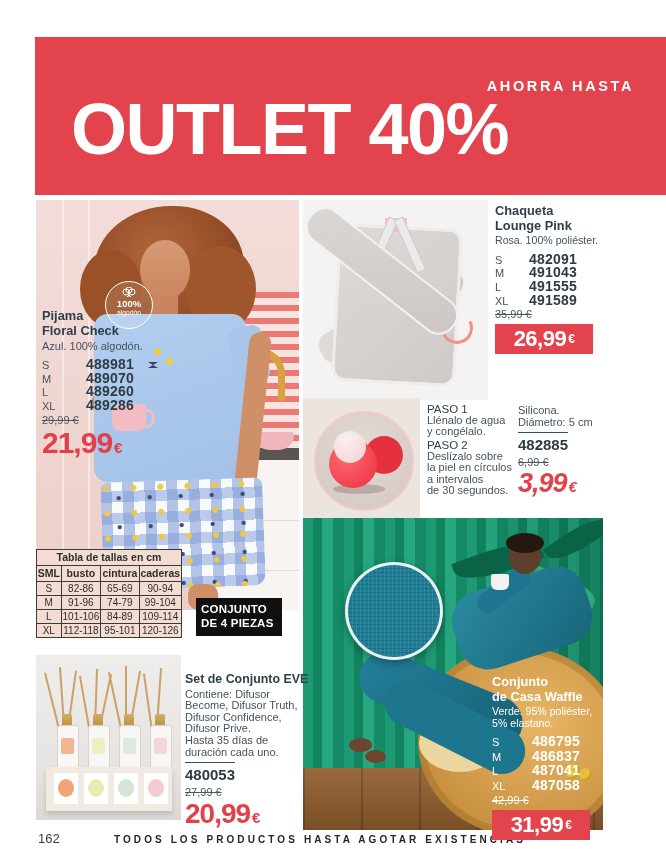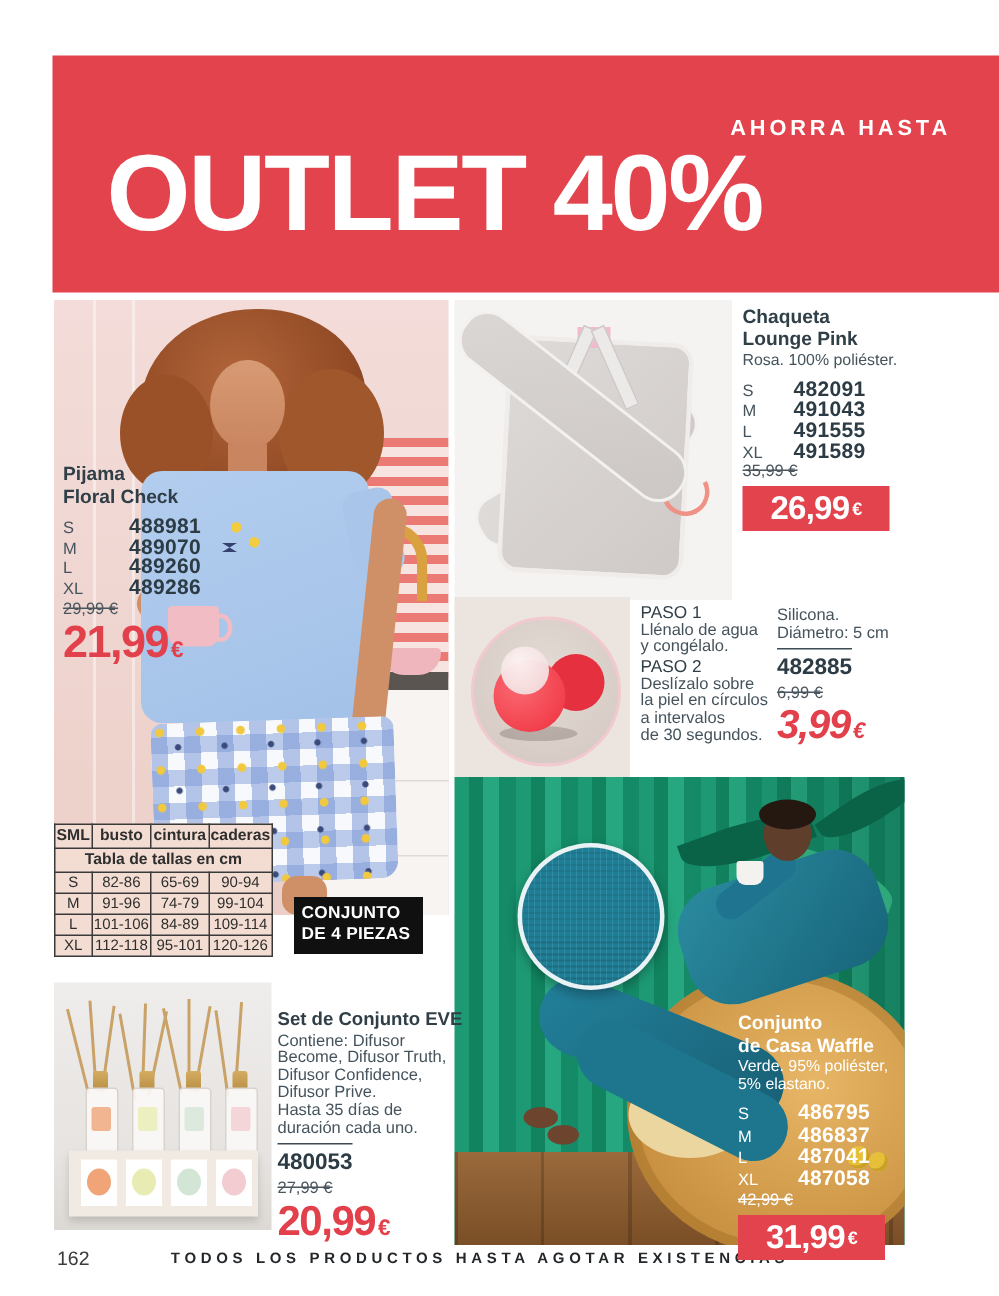--- a/index.html
+++ b/index.html
@@ -237,24 +237,37 @@
     <span class="print-dot" style="left:118px;top:148px;"></span>
     <span class="print-dot" style="left:130px;top:158px;"></span>
     <span class="print-bow" style="left:112px;top:162px;"></span>
     <div class="arm-right"></div>
     <div class="mug"></div>
     <div class="shorts"></div>
     <div class="leg" style="left:104px;top:384px;height:26px;"></div>
     <div class="leg" style="left:152px;top:384px;height:26px;"></div>
   </section>
 
+  <div class="abs badge-cotton">
+    <svg class="cotton-svg" width="14" height="11" viewBox="0 0 14 11">
+      <g fill="none" stroke="#fff" stroke-width="1">
+        <circle cx="4" cy="5" r="3"></circle>
+          <circle cx="10" cy="5" r="3"></circle>
+          <circle cx="7" cy="3" r="3"></circle>
+        <path d="M7 6 L7 10 M7 8 L5 10 M7 8 L9 10"></path>
+      </g>
+    </svg>
+    <div class="pct">100%</div>
+    <div class="mat">algodón</div>
+  </div>
 
   <div class="abs txt block-pijama">
     <div class="p-name pre">Pijama
 Floral Check</div>
+    <div class="p-desc">Azul. 100% algodón.</div>
     <div style="margin-top:4px;">
       <div class="size-row">
         <span class="size-lbl">S</span>
         <span class="size-code">488981</span>
       </div>
       <div class="size-row">
         <span class="size-lbl">M</span>
         <span class="size-code">489070</span>
       </div>
       <div class="size-row">
@@ -333,27 +346,27 @@
 Diámetro: 5 cm</div>
     <div class="rule"></div>
     <div class="p-code">482885</div>
     <div class="old">6,99 €</div>
     <div class="price"><span>3,99</span><span class="cur">€</span></div>
   </div>
 
   <table class="size-table">
     <tbody>
         <tr>
+      <td class="tbl-title" colspan="4">Tabla de tallas en cm</td>
+    </tr>
+    <tr>
       <th class="hdr col-sml">SML</th>
       <th class="hdr col-b">busto</th>
       <th class="hdr col-c">cintura</th>
       <th class="hdr col-h">caderas</th>
-    </tr>
-    <tr>
-      <td class="tbl-title" colspan="4">Tabla de tallas en cm</td>
     </tr>
     <tr>
       <td>S</td>
       <td>82-86</td>
       <td>65-69</td>
       <td>90-94</td>
     </tr>
     <tr>
       <td>M</td>
       <td>91-96</td>

